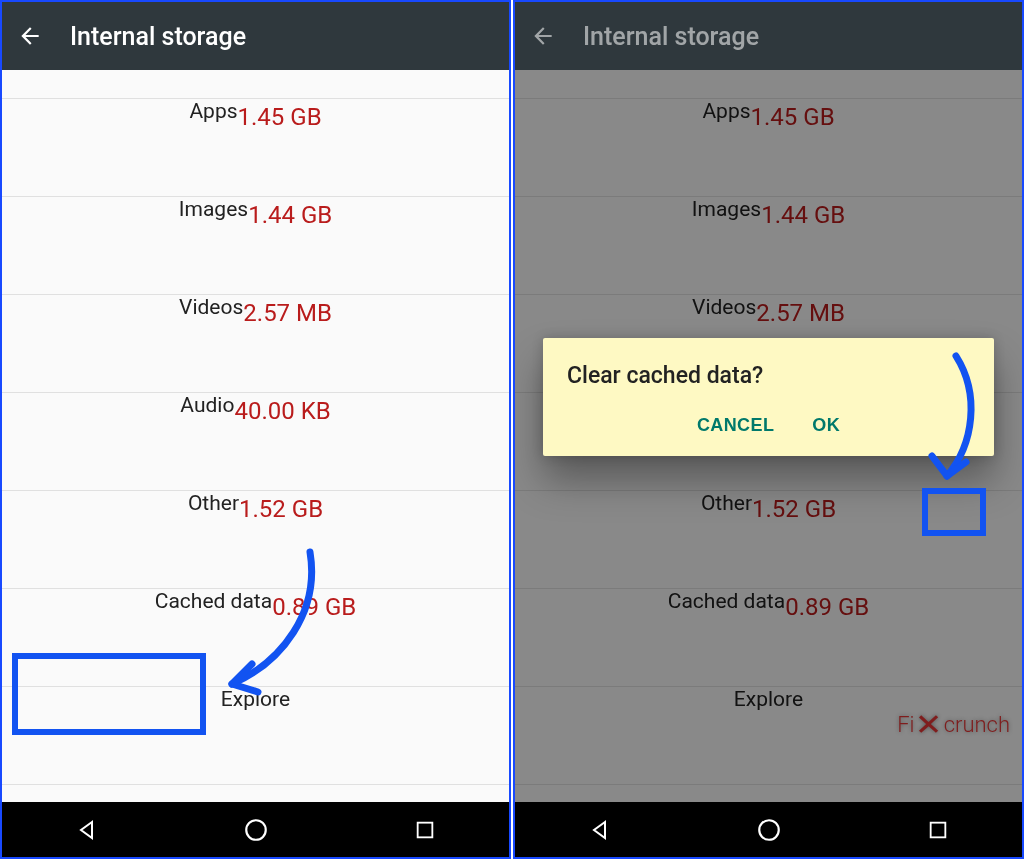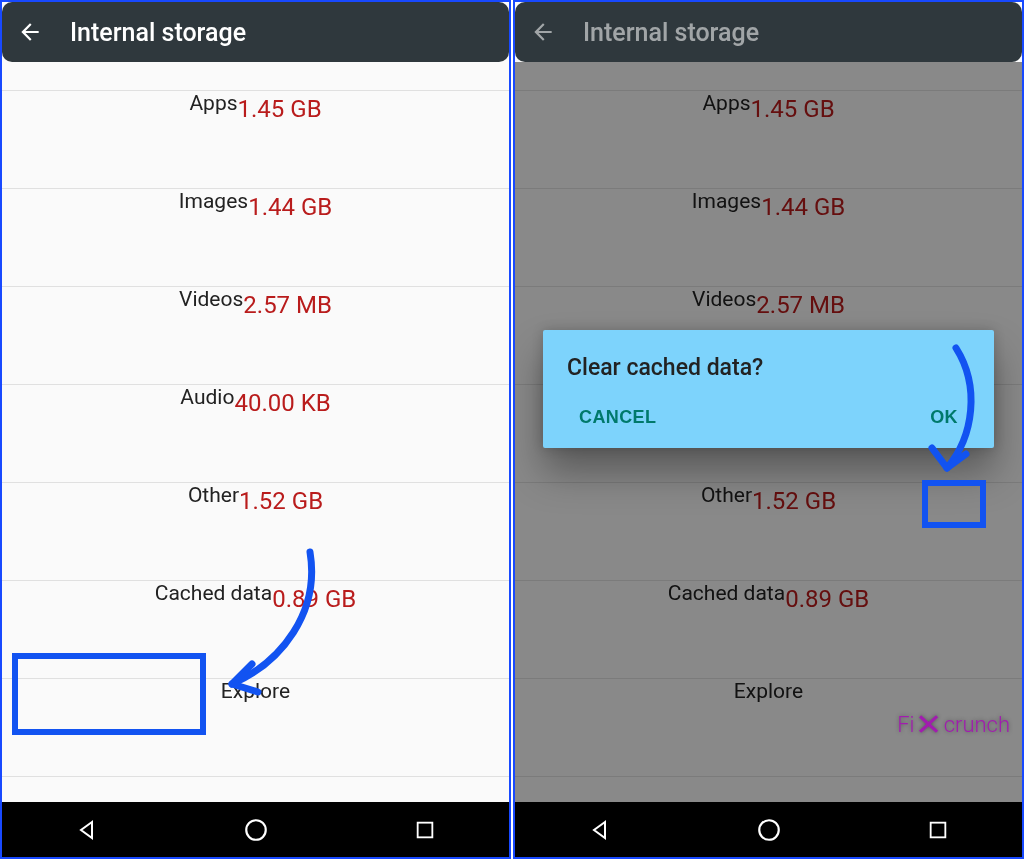--- a/index.html
+++ b/index.html
@@ -1,39 +1,39 @@
 <!DOCTYPE html>
 <html><head>
 <meta charset="utf-8">
 <style>
   html,body{margin:0;padding:0;font-family:Roboto,Arial,Helvetica,sans-serif;background:#fff;}
   .stage{width:1024px;height:859px;position:relative;display:flex;}
   .phone{width:511px;height:859px;border:2px solid #1849ff;box-sizing:border-box;position:relative;background:#fafafa;display:flex;flex-direction:column;overflow:hidden;}
   .phone+.phone{margin-left:2px;}
-  .topbar{background:#2f383d;height:60px;display:flex;align-items:center;padding:0 12px;box-sizing:border-box;flex-shrink:0;border-radius:10px;}
+  .topbar{background:#2f383d;height:68px;display:flex;align-items:center;padding:0 12px;box-sizing:border-box;flex-shrink:0;}
   .topbar .back-btn{color:#fff;width:32px;height:32px;display:flex;align-items:center;justify-content:center;margin-right:24px;}
   .topbar .title{color:#fff;font-size:25px;font-weight:500;}
   .content{flex:1;overflow:hidden;position:relative;}
   .spacer{height:28px;border-bottom:1px solid #e0e0e0;}
   .row{height:98px;border-bottom:1px solid #e0e0e0;padding:0 22px;box-sizing:border-box;display:flex;flex-direction:row;justify-content:center;}
   .row .label{font-size:21px;color:#222;}
   .row .size{font-size:24px;color:#b91c1c;margin-top:4px;}
   .navbar{background:#000;height:55px;display:flex;align-items:center;justify-content:space-around;flex-shrink:0;}
   .navbar .nb{width:28px;height:28px;display:flex;align-items:center;justify-content:center;}
   
   .scrim{position:absolute;inset:0;background:rgba(0,0,0,.45);}
-  .dialog{position:absolute;left:28px;right:28px;top:268px;background:#7dd3fc;border-radius:2px;box-shadow:0 24px 38px rgba(0,0,0,.35),0 0 12px rgba(0,0,0,.2);padding:24px 24px 12px 24px;box-sizing:border-box;}
+  .dialog{position:absolute;left:28px;right:28px;top:268px;background:#fef9c3;border-radius:2px;box-shadow:0 24px 38px rgba(0,0,0,.35),0 0 12px rgba(0,0,0,.2);padding:24px 24px 12px 24px;box-sizing:border-box;}
   .dialog .dlg-title{font-size:23px;font-weight:500;color:#222;margin-bottom:18px;}
   .dialog .dlg-body{font-size:20px;color:#555;line-height:1.35;margin-bottom:30px;}
-  .dialog .dlg-actions{display:flex;justify-content:space-between;align-items:center;gap:14px;}
+  .dialog .dlg-actions{display:flex;justify-content:center;align-items:center;gap:14px;}
   .dialog .dlg-btn{font-size:18px;font-weight:700;color:#00796b;letter-spacing:.4px;padding:8px 12px;background:none;border:none;}
   .highlight-left{position:absolute;left:10px;top:651px;width:194px;height:82px;border:6px solid #1253f1;box-sizing:border-box;}
   .highlight-ok{position:absolute;right:36px;top:418px;width:64px;height:48px;border:6px solid #1253f1;box-sizing:border-box;}
   .arrow{position:absolute;pointer-events:none;}
-  .watermark{position:absolute;right:12px;bottom:60px;color:#a21caf;font-size:22px;display:flex;align-items:center;font-weight:300;text-shadow:0 0 4px rgba(0,0,0,.4);}
+  .watermark{position:absolute;right:12px;bottom:60px;color:#7f1d1d;font-size:22px;display:flex;align-items:center;font-weight:300;text-shadow:0 0 4px rgba(0,0,0,.4);}
   .watermark .x{font-size:30px;margin:0 2px;transform:scaleX(1.1);}
   .dimmed .topbar .back-btn,.dimmed .topbar .title{opacity:.55;}
 </style>
 </head>
 <body>
 
 <div class="stage">
 
   <div class="phone">
     <div class="topbar">

